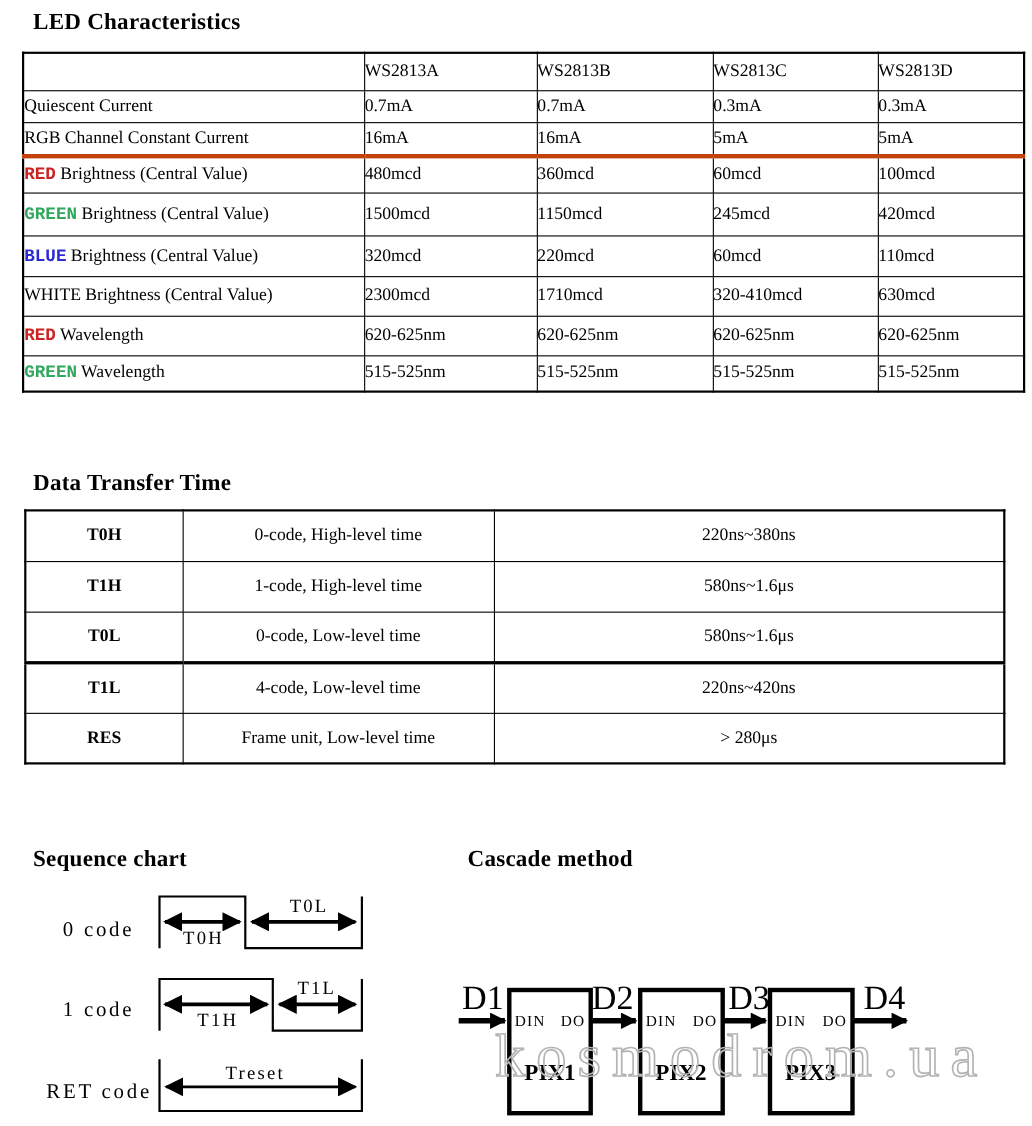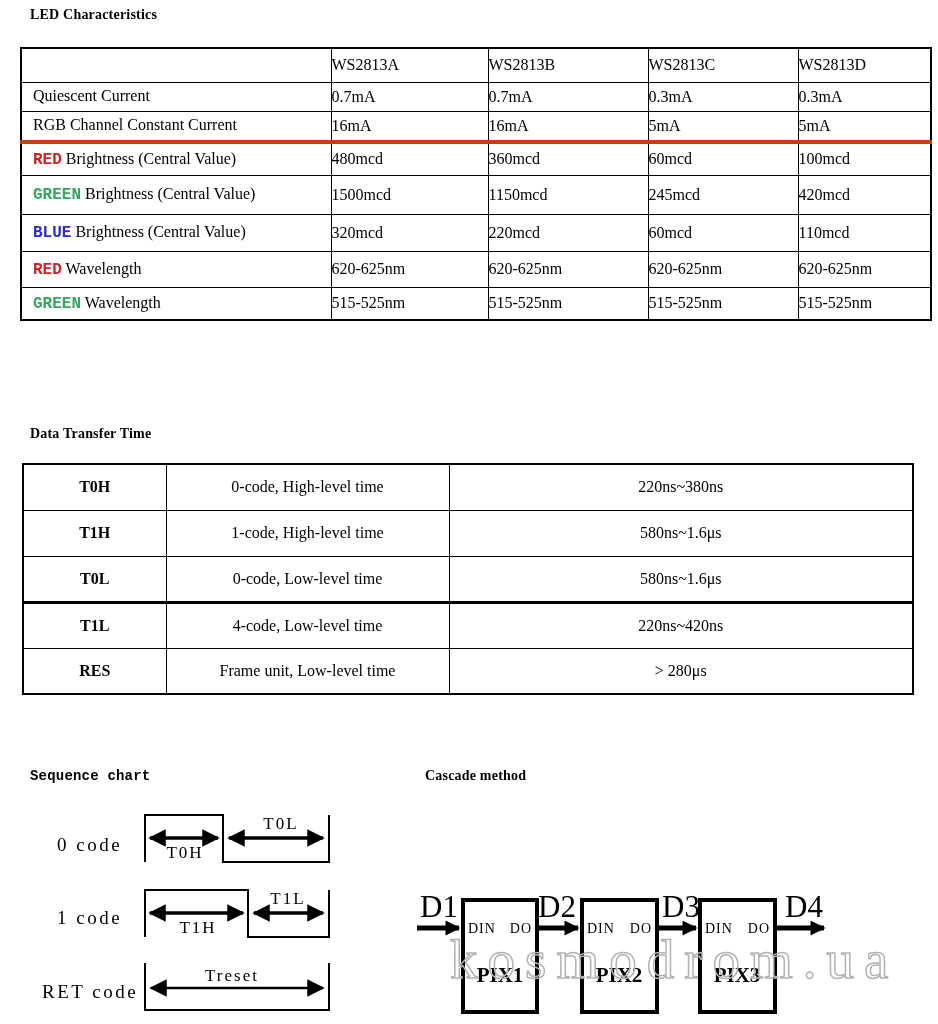--- a/index.html
+++ b/index.html
@@ -3,40 +3,40 @@
 <meta charset="utf-8">
 <style>
   * { box-sizing: border-box; }
   html,body { margin:0; padding:0; }
   body {
     width:938px; height:1024px; position:relative; overflow:hidden;
     background:#ffffff; color:#000;
     font-family:"Liberation Serif","DejaVu Serif",serif;
   }
   .ttl {
-    position:absolute; margin:0; font-size:14px; font-weight:bold;
+    position:absolute; margin:0; font-size:21px; font-weight:bold;
     letter-spacing:0.2px; white-space:nowrap;
   }
   #led-title { left:30px; top:7px; }
   #dtt-title { left:30px; top:426px; }
-  #seq-title { left:30px; top:768px;font-family:Liberation Mono, monospace; }
+  #seq-title { left:30px; top:768px; }
   #cas-title { left:425px; top:768px; }
 
   table { border-collapse:collapse; table-layout:fixed; }
 
   
   .led {
     position:absolute; left:20px; top:47px; width:912px;
     border:2px solid #000;
   }
   .led th, .led td {
     border:1px solid #000; padding:0; font-size:16px; font-weight:normal;
     text-align:left; vertical-align:middle; overflow:hidden; white-space:nowrap;
   }
-  .led .lbl { text-align:left; padding-left:11px; }
+  .led .lbl { text-align:left; }
   .led tr.thick th, .led tr.thick td { border-bottom:4px solid #c2410c; }
   .pfx { font-weight:bold;font-family:Liberation Mono, monospace; }
   .red   { color:#cc2222; }
   .green { color:#33a75f;text-align:right; }
   .blue  { color:#2b2bd5; }
 
   
   .dtt {
     position:absolute; left:22px; top:463px; width:890px;
     border:2px solid #000;
@@ -121,20 +121,27 @@
       <td>420mcd</td>
     </tr>
     <tr style="height:37px">
       <td class="lbl"><span class="pfx blue">BLUE</span><span> Brightness (Central Value)</span></td>
       <td>320mcd</td>
       <td>220mcd</td>
       <td>60mcd</td>
       <td>110mcd</td>
     </tr>
     <tr style="height:36px">
+      <td class="lbl"><span class="pfx"></span><span>WHITE Brightness (Central Value)</span></td>
+      <td>2300mcd</td>
+      <td>1710mcd</td>
+      <td>320-410mcd</td>
+      <td>630mcd</td>
+    </tr>
+    <tr style="height:36px">
       <td class="lbl"><span class="pfx red">RED</span><span> Wavelength</span></td>
       <td>620-625nm</td>
       <td>620-625nm</td>
       <td>620-625nm</td>
       <td>620-625nm</td>
     </tr>
     <tr style="height:33px">
       <td class="lbl"><span class="pfx green">GREEN</span><span> Wavelength</span></td>
       <td>515-525nm</td>
       <td>515-525nm</td>

